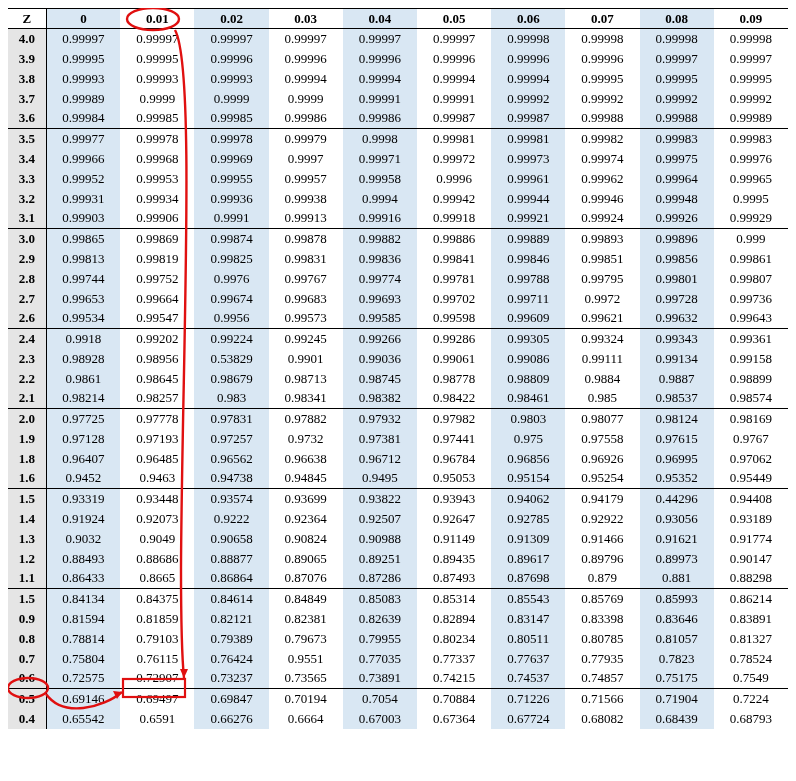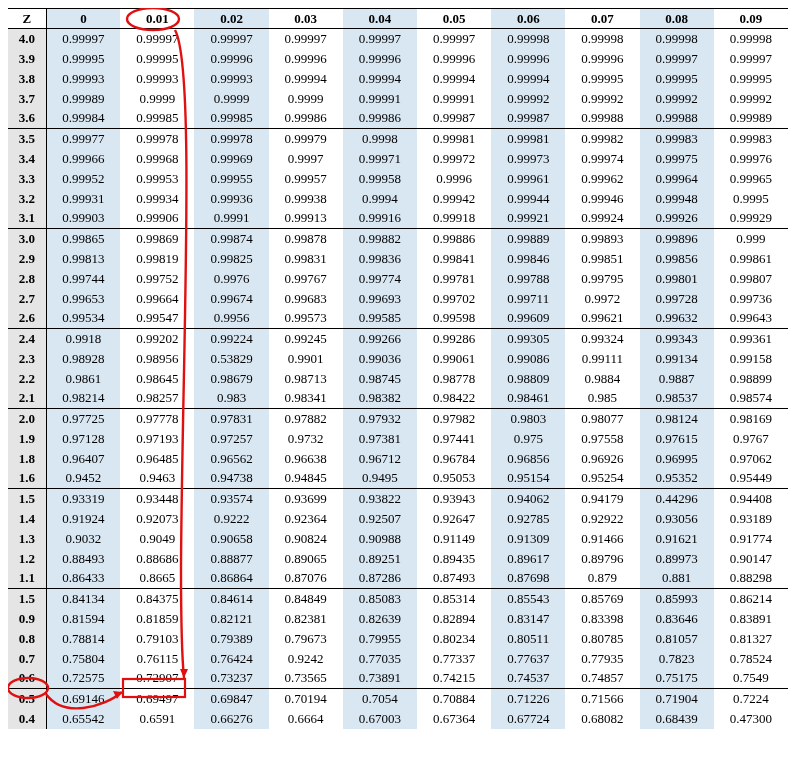--- a/index.html
+++ b/index.html
@@ -461,21 +461,21 @@
           <td class="alt">0.80511</td>
           <td>0.80785</td>
           <td class="alt">0.81057</td>
           <td>0.81327</td>
         </tr>
         <tr>
           <td class="z">0.7</td>
           <td class="alt">0.75804</td>
           <td>0.76115</td>
           <td class="alt">0.76424</td>
-          <td>0.9242</td>
+          <td>0.9551</td>
           <td class="alt">0.77035</td>
           <td>0.77337</td>
           <td class="alt">0.77637</td>
           <td>0.77935</td>
           <td class="alt">0.7823</td>
           <td>0.78524</td>
         </tr>
         <tr class="sep">
           <td class="z">0.6</td>
           <td class="alt">0.72575</td>
@@ -506,21 +506,21 @@
           <td class="z">0.4</td>
           <td class="alt">0.65542</td>
           <td>0.6591</td>
           <td class="alt">0.66276</td>
           <td>0.6664</td>
           <td class="alt">0.67003</td>
           <td>0.67364</td>
           <td class="alt">0.67724</td>
           <td>0.68082</td>
           <td class="alt">0.68439</td>
-          <td>0.47300</td>
+          <td>0.68793</td>
         </tr>
       </tbody>
 </table>
 
 <svg class="anno" width="780" height="770" style="left:0;top:0">
 
   <ellipse cx="145" cy="11" rx="26" ry="11" fill="none" stroke="#e01010" stroke-width="2.4"></ellipse>
 
   <ellipse cx="20" cy="680" rx="20" ry="10" fill="none" stroke="#e01010" stroke-width="2.4"></ellipse>
 

